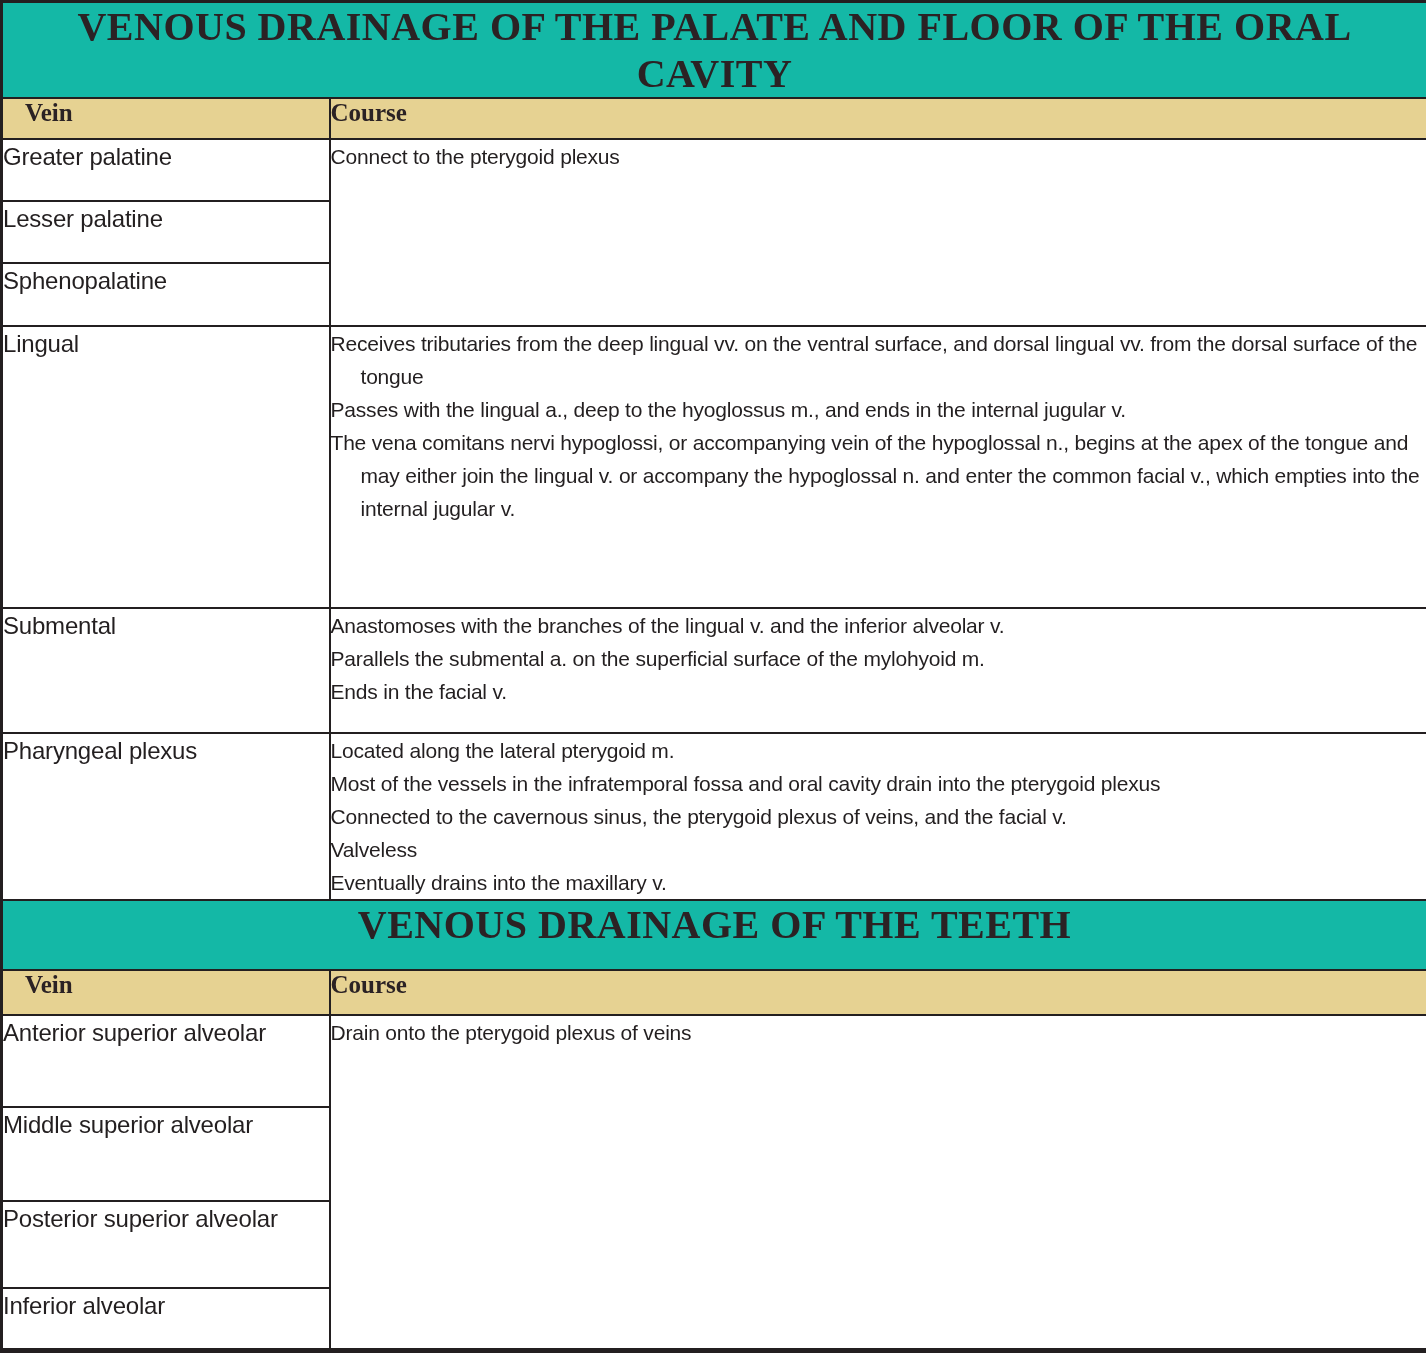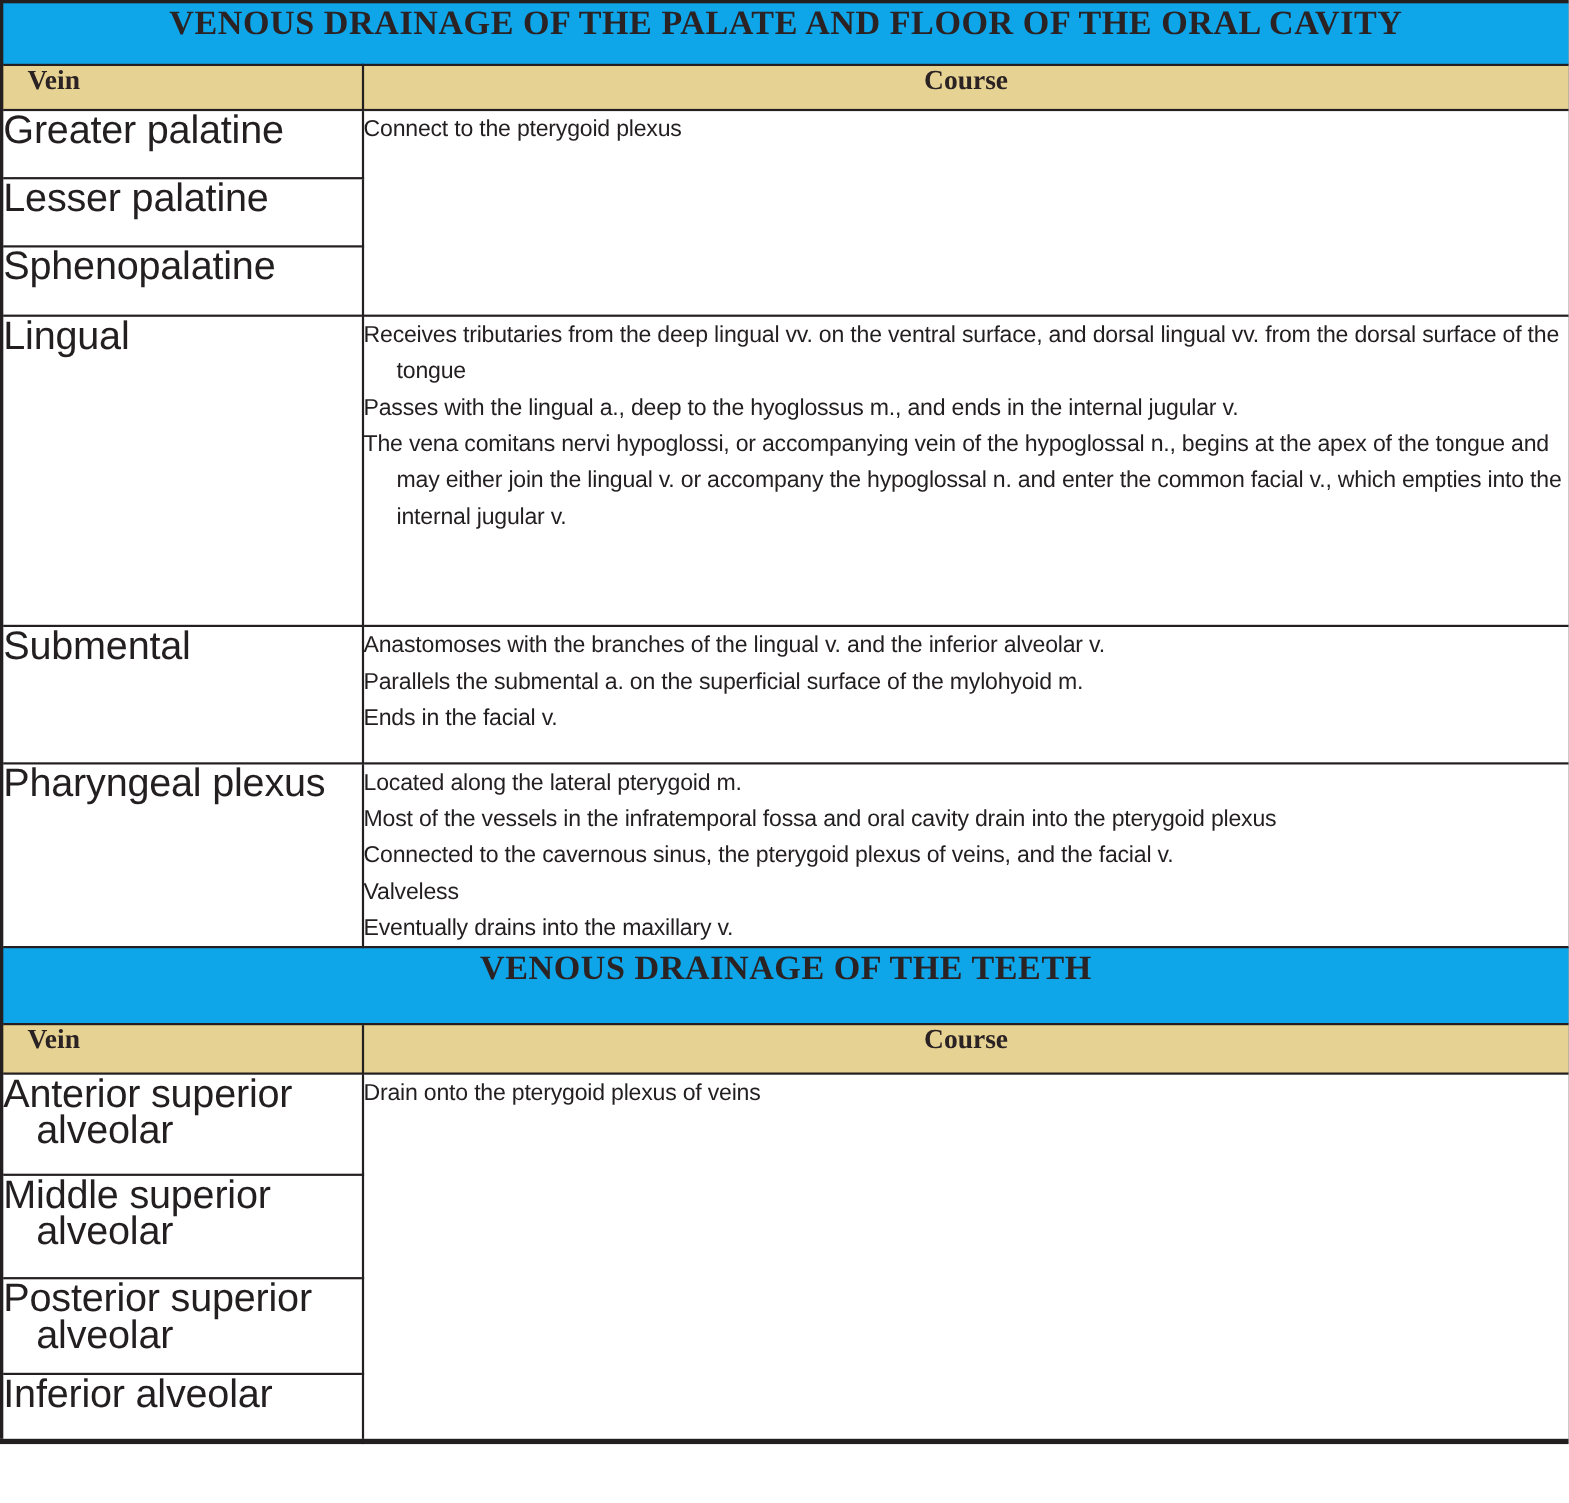--- a/index.html
+++ b/index.html
@@ -25,44 +25,44 @@
     box-sizing: border-box;
     padding: 0;
   }
   
   table.anat {
     border: 3px solid #231f20;
     border-bottom-width: 5px;
   }
   
   td.section-title {
-    background: #0ea5e9;
+    background: #14b8a6;
     text-align: center;
     font-family: "Liberation Serif", serif;
     font-weight: bold;
-    font-size: 31px;
+    font-size: 40px;
     letter-spacing: 0.5px;
     padding: 10px 8px 9px 8px;
     border-bottom-width: 4px;
     color: #2b2224;
   }
   
   td.col-head {
     background: #e6d292;
     font-family: "Liberation Serif", serif;
     font-weight: bold;
     font-size: 25px;
     padding: 5px 0 6px 0;
     color: #2b2224;
   }
   td.col-head.vein-head { padding-left: 22px; text-align: left; }
-  td.col-head.course-head { text-align: center; }
+  td.col-head.course-head { text-align: left; }
   
   td.vein-cell {
-    font-size: 36px;
+    font-size: 24px;
     letter-spacing: -0.2px;
     padding: 13px 10px 8px 22px;
     line-height: 33px;
   }
   td.vein-cell .hang,
   td.course-cell p {
     margin: 0;
     padding-left: 30px;
     text-indent: -30px;
   }

